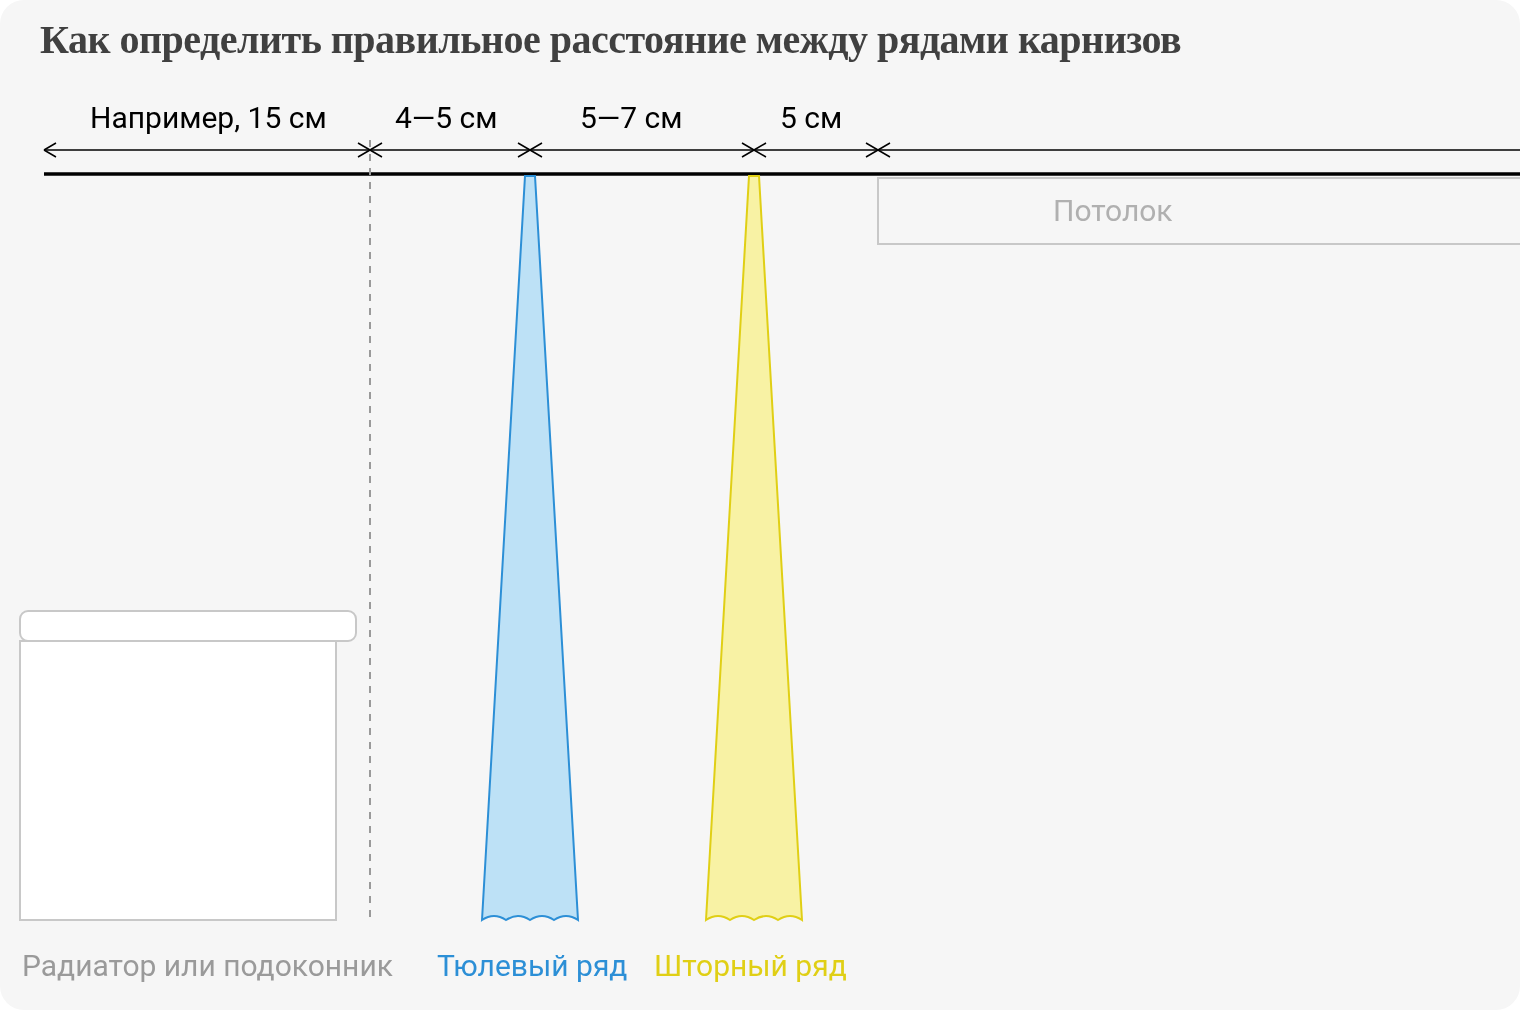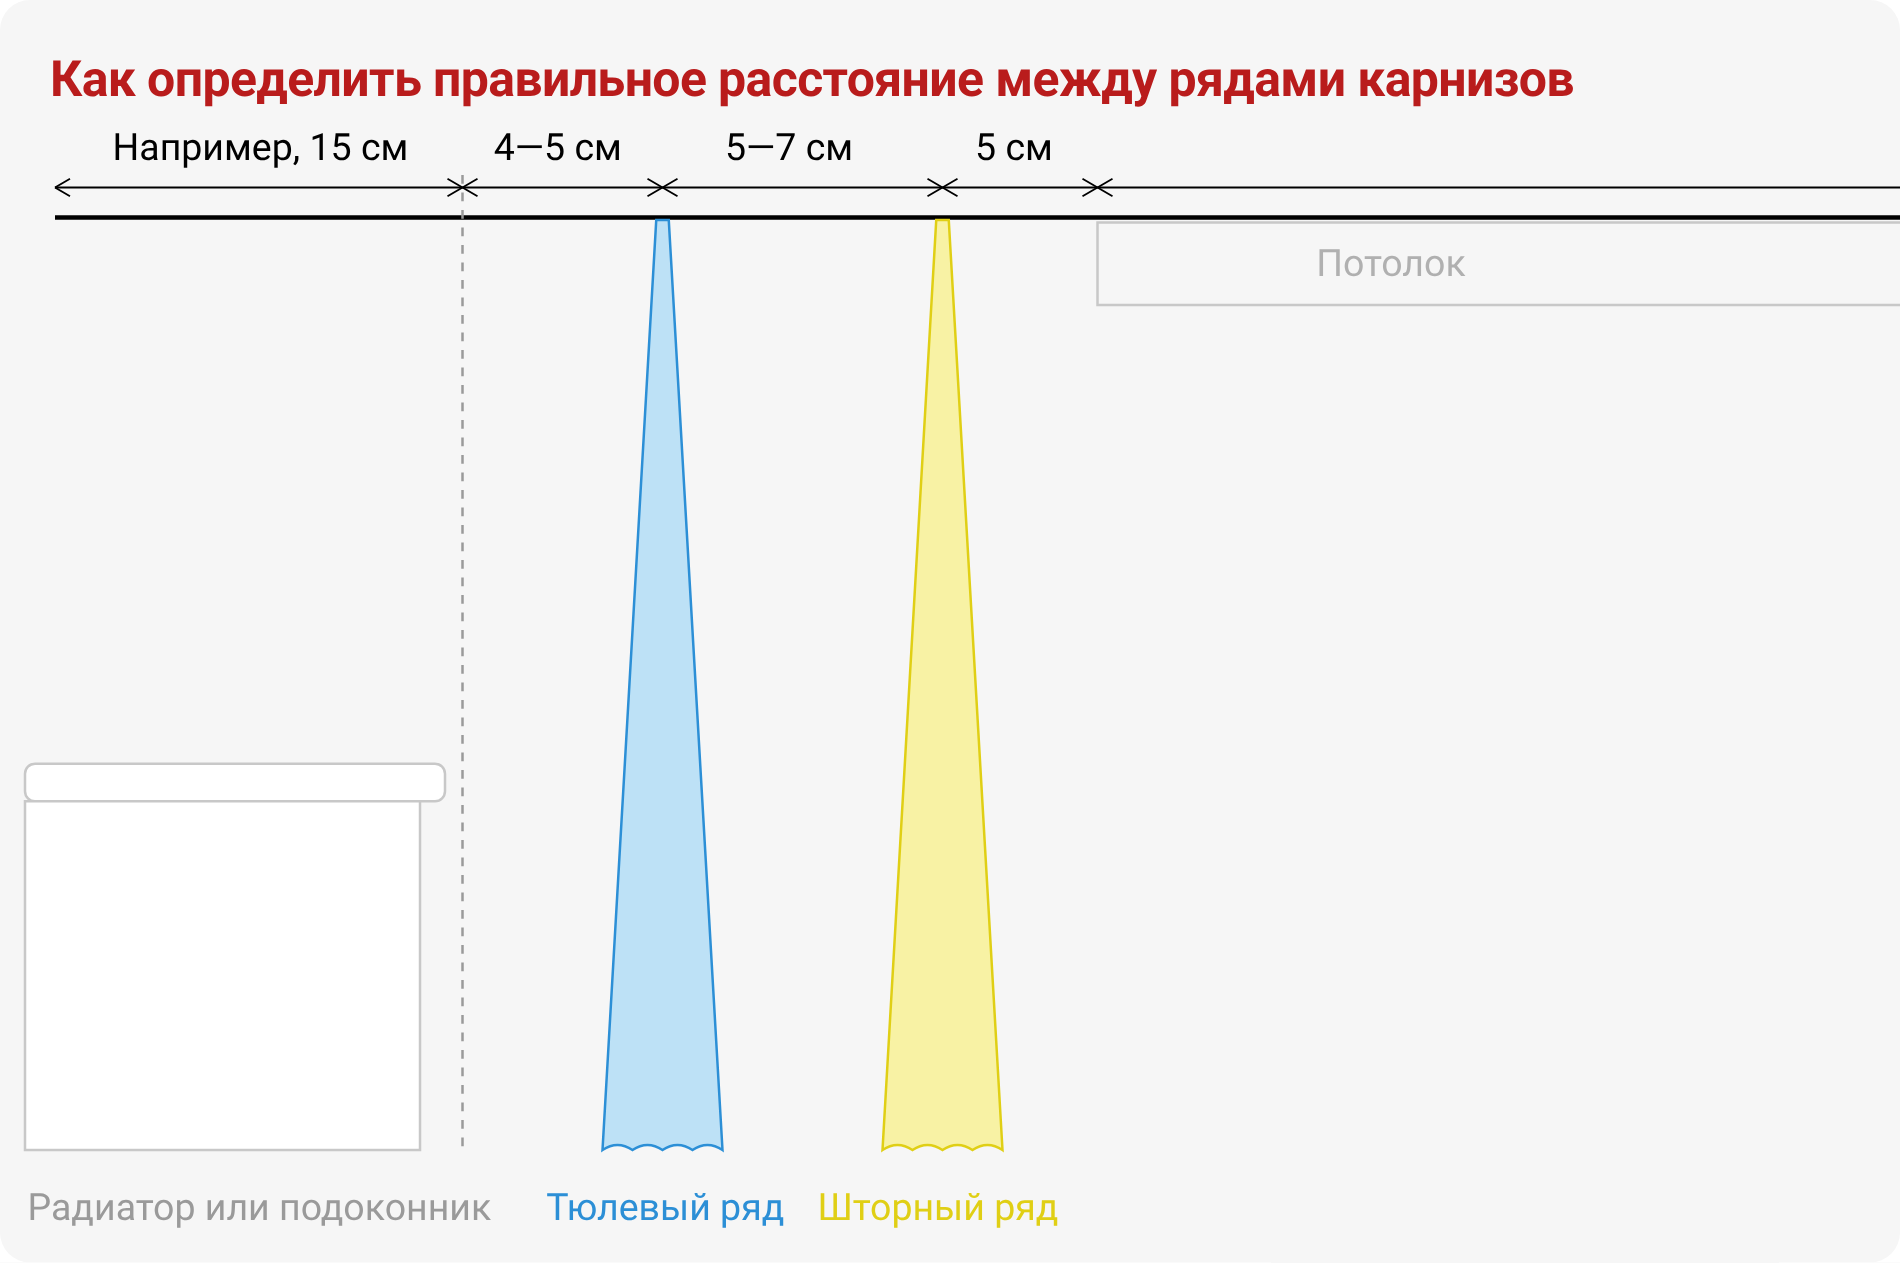--- a/index.html
+++ b/index.html
@@ -14,25 +14,26 @@
     position: relative;
     width: 1520px;
     height: 1010px;
     background: #f6f6f6;
     border-radius: 24px;
     overflow: hidden;
   }
   .title {
     position: absolute;
     left: 40px;
-    top: 40px;
+    top: 16px;
     font-size: 40px;
     font-weight: 700;
-    color: #b91c1c;
+    color: #404040;
     letter-spacing: -0.5px;
+    font-family: Liberation Serif, serif;
   }
   .svg-wrap {
     position: absolute;
     left: 0;
     top: 0;
     width: 1520px;
     height: 1010px;
   }
   .dim-label {
     font-size: 30px;

